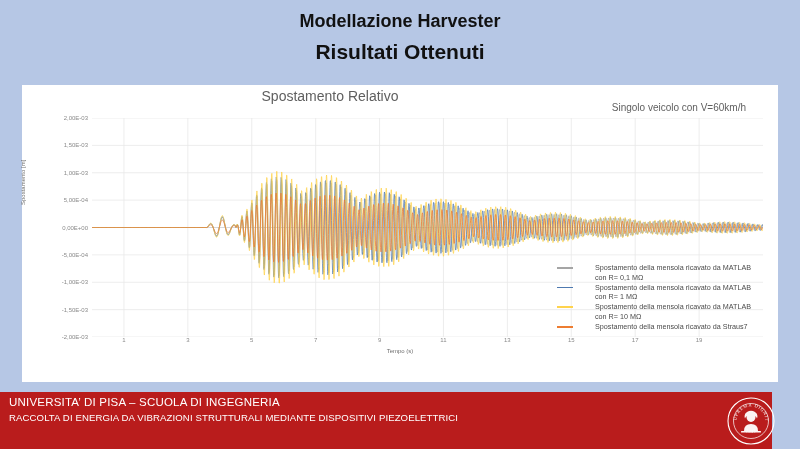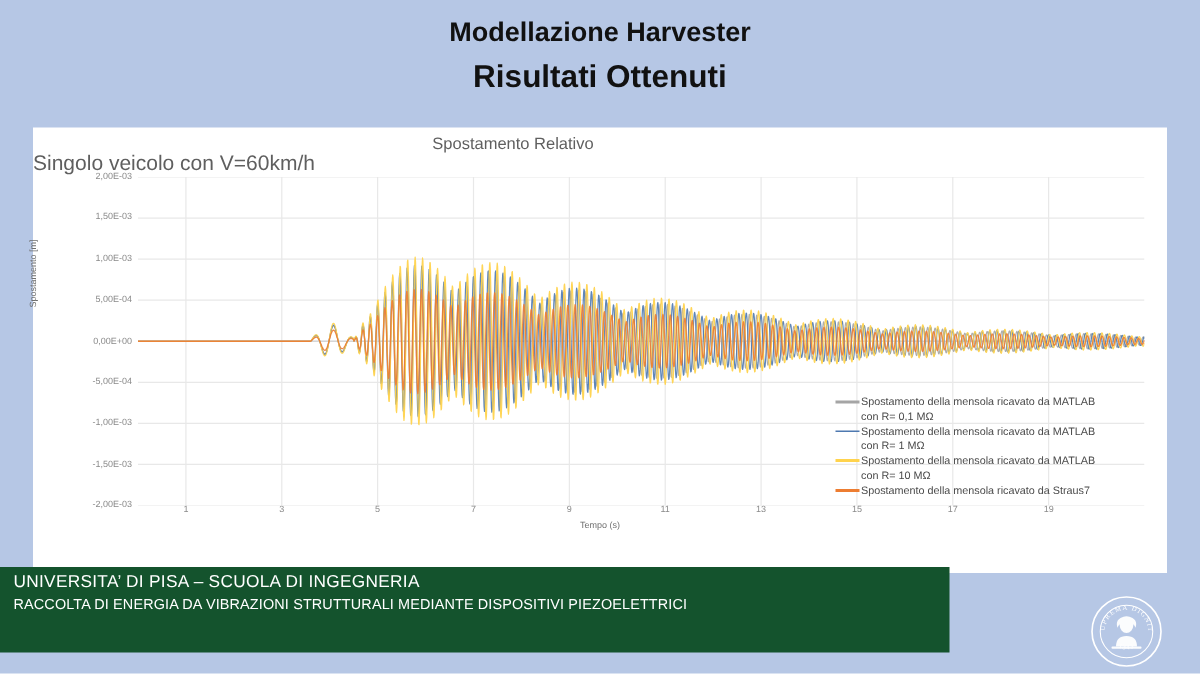--- a/index.html
+++ b/index.html
@@ -19,25 +19,25 @@
   #slide-subtitle{
     font-size:21px;font-weight:bold;color:#111;line-height:28px;
   }
   
   #chart-panel{
     position:absolute;left:22px;top:85px;width:756px;height:297px;
     background:#ffffff;
   }
   #chart-title{
     position:absolute;left:0;top:5px;width:616px;text-align:center;
-    font-size:11px;color:#5f5f5f;line-height:12px;margin-left:12px;
+    font-size:14px;color:#5f5f5f;line-height:12px;
   }
   #chart-subtitle{
-    position:absolute;left:0;top:17px;width:724px;text-align:left;
-    font-size:14px;color:#5f5f5f;line-height:12px;
+    position:absolute;left:0;top:17px;width:724px;text-align:right;
+    font-size:10px;color:#5f5f5f;line-height:12px;
   }
   
   #plot-area{
     position:absolute;left:70px;top:33px;width:671px;height:219px;
   }
   #plot-svg{position:absolute;left:0;top:0;}
   
   #y-axis-title{
     position:absolute;left:-2px;top:120px;
     transform:rotate(-90deg);transform-origin:0 0;
@@ -66,25 +66,25 @@
   }
   .legend-row{
     display:flex;align-items:flex-start;margin-bottom:0.5px;
   }
   .legend-swatch{
     flex:0 0 auto;width:16px;height:9.6px;position:relative;margin-right:1px;
   }
   .legend-swatch i{
     position:absolute;left:0;top:4px;width:16px;height:1.6px;display:block;
   }
-  .legend-label{flex:1 1 auto;}
+  .legend-label{flex:1 1 auto;margin-left:21px;}
   
   #footer{
-    position:absolute;left:0;top:378px;width:633px;height:57px;
-    background:#14532d;
+    position:absolute;left:0;top:392px;width:772px;height:57px;
+    background:#b91c1c;
   }
   #footer-line1{
     position:absolute;left:9px;top:4px;font-size:11.5px;color:#ffffff;
     font-weight:normal;letter-spacing:0.2px;
   }
   #footer-line2{
     position:absolute;left:9px;top:20px;font-size:9.6px;color:#ffffff;
     font-weight:normal;letter-spacing:0.1px;
   }
   #footer-line3{

